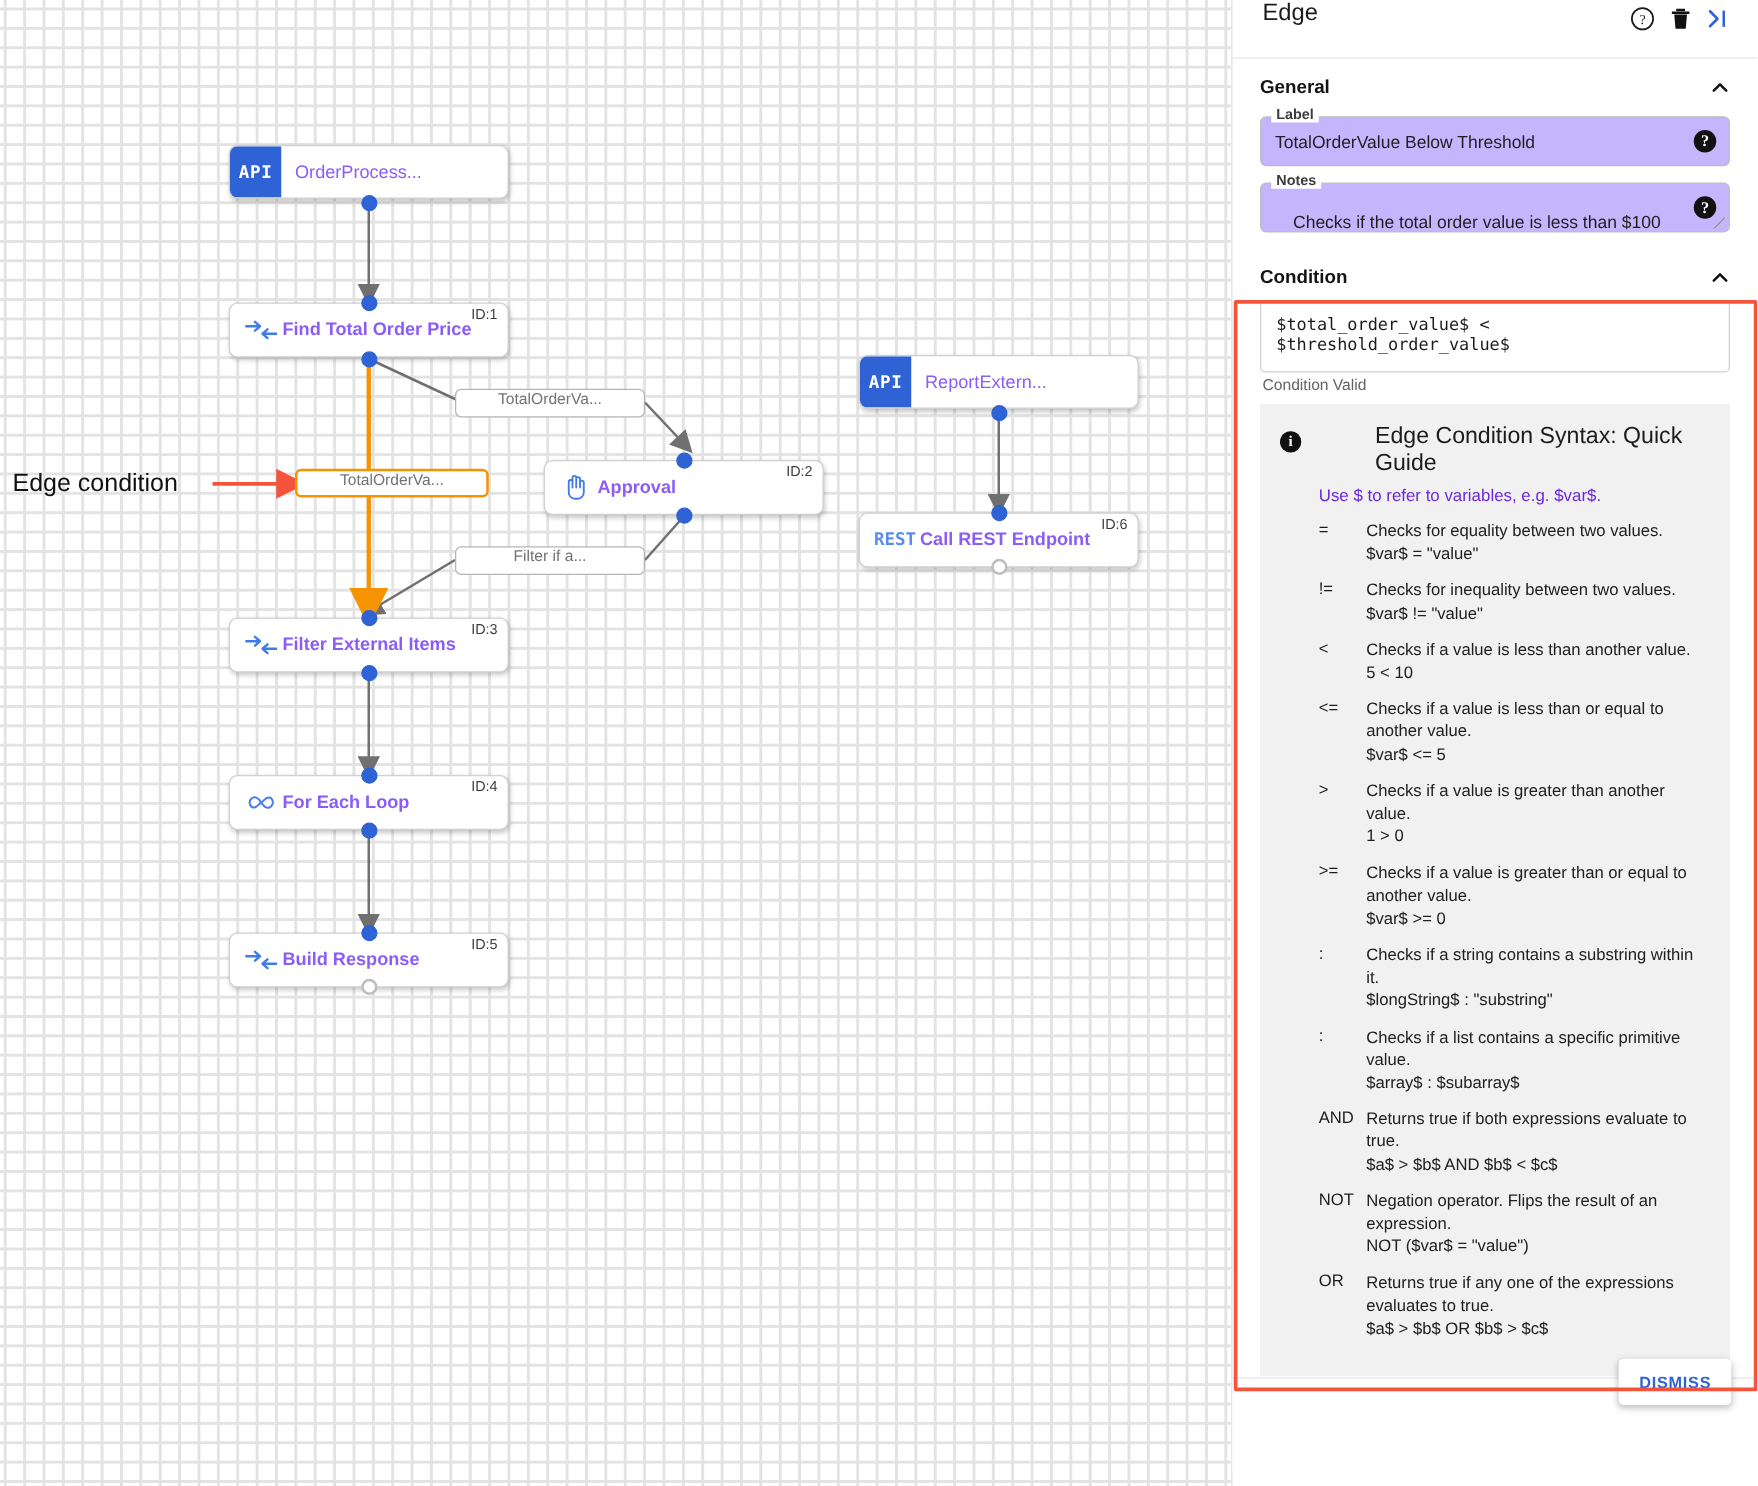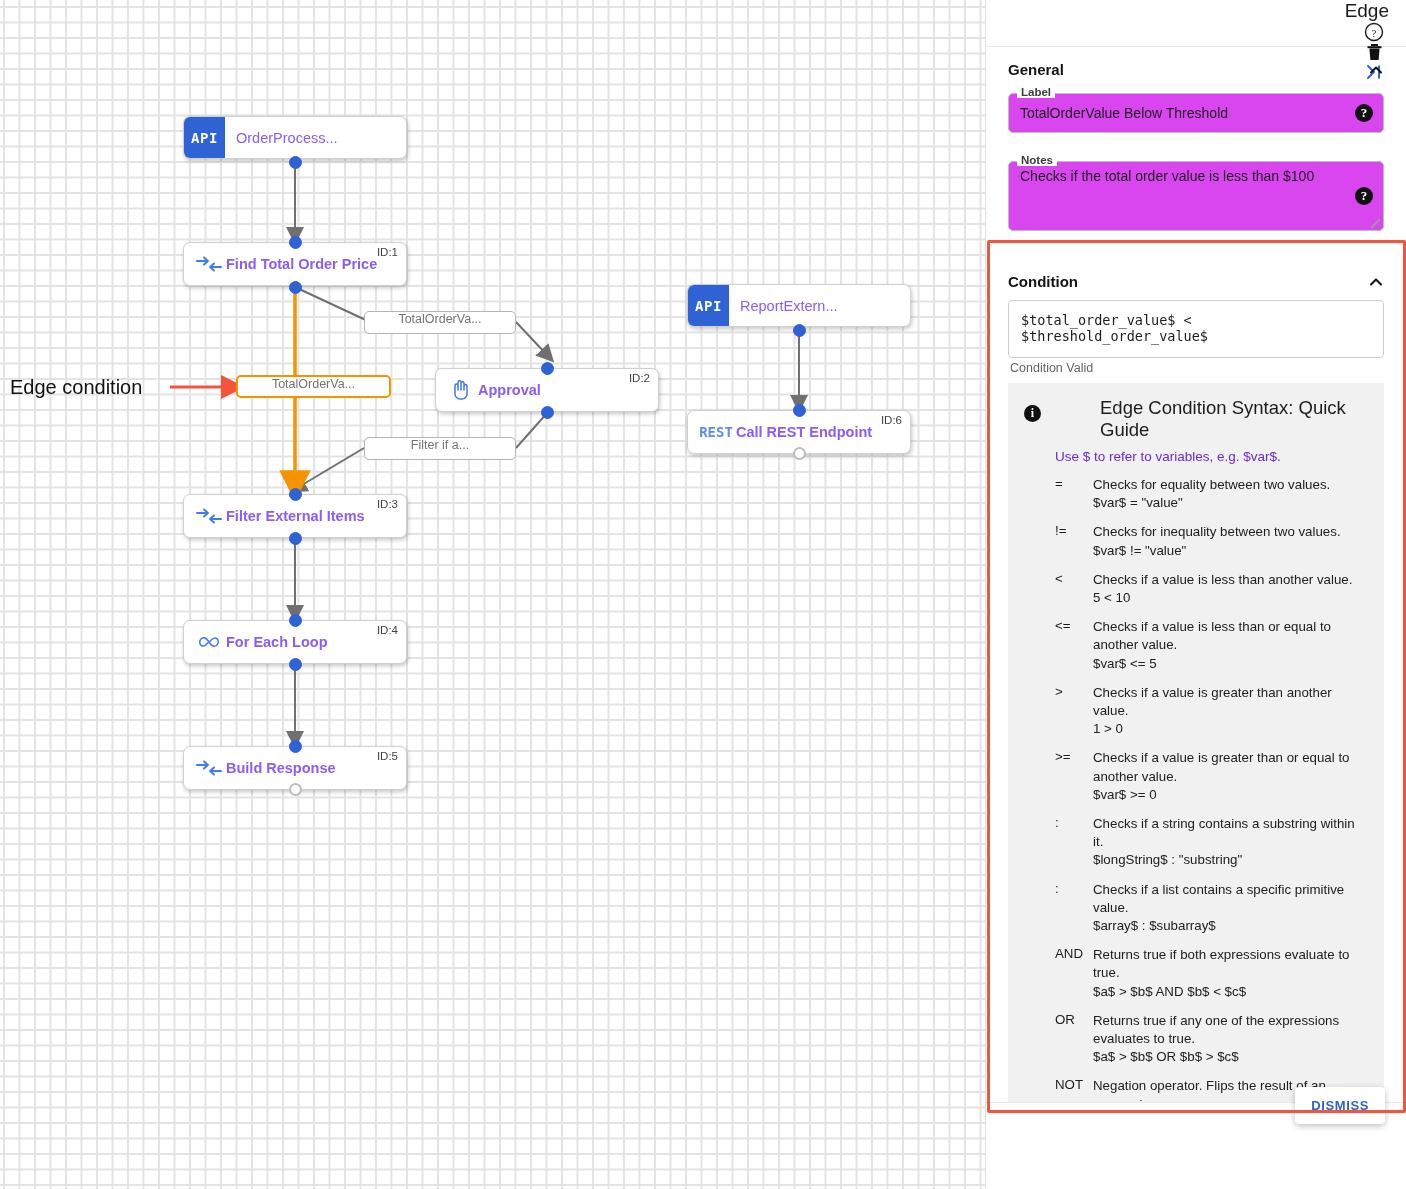--- a/index.html
+++ b/index.html
@@ -103,58 +103,57 @@
   }
 
   
   #panel {
     position: absolute; left: 985px; top: 0;
     width: 421px; height: 1189px;
     background: #ffffff;
     border-left: 1px solid #e0e0e0;
   }
   #panel-header {
-    height: 47px; display:flex; align-items:flex-end;
+    height: 47px; display:flex; align-items:flex-start;
     padding: 0 17px 0 24px;
     border-bottom: 1px solid #e6e6e6;
-    flex-direction: column;
   }
   #panel-title { font-size: 19px; color:#1b1b1b; flex:1; }
   .hicon { width: 30px; height:30px; display:flex; align-items:center; justify-content:center; cursor:pointer; }
 
   .section { padding: 0 12px; }
   .section-head {
     display:flex; align-items:center;
     padding: 14px 10px 10px 10px;
   }
   .section-head .stitle { font-size: 15px; font-weight: bold; color:#141414; flex:1; }
   .chev { width:16px; height:16px; }
 
   .field {
     position: relative;
-    margin: 5px 10px 28px 10px;
+    margin: 5px 10px 13px 10px;
     border: 1px solid #bdbdbd;
     border-radius: 5px;
     padding: 11px 40px 11px 11px;
     font-size: 14px; color: #1e1e1e;
-    background: #d946ef;
+    background: #c4b5fd;
   }
   .field .flegend {
     position:absolute; top:-8px; left:8px;
     background:#fff; padding:0 4px;
     font-size:11.5px; color:#3c3c3c; font-weight:bold;
   }
   .field .fhelp {
     position:absolute; right:10px; top:50%; transform:translateY(-50%);
     width:18px; height:18px; border-radius:50%;
     background:#111; color:#fff; font-size:13px; font-weight:bold;
     display:flex; align-items:center; justify-content:center;
     font-family:"Liberation Serif", serif;
   }
-  .field.notes { height: 70px; padding-top:6px; }
+  .field.notes { height: 40px; padding-top:22px;text-align:center; }
   .field.notes .fhelp { top: 50%; }
   .resize-grip{
     position:absolute; right:3px; bottom:2px; width:9px; height:9px;
     background:
       linear-gradient(135deg, transparent 0 44%, #9a9a9a 44% 56%, transparent 56% 100%);
   }
 
   #cond-highlight {
     position:absolute; left:1px; top:240px;
     width: 419px; height: 873px;
@@ -474,33 +473,33 @@
               </div>
             </div>
             <div class="op-row">
               <div class="op-key">AND</div>
               <div class="op-body">
                 <div>Returns true if both expressions evaluate to true.</div>
                 <div class="op-ex">$a$ &gt; $b$ AND $b$ &lt; $c$</div>
               </div>
             </div>
             <div class="op-row">
+              <div class="op-key">NOT</div>
+              <div class="op-body">
+                <div>Negation operator. Flips the result of an expression.</div>
+                <div class="op-ex">NOT ($var$ = "value")</div>
+              </div>
+            </div>
+            <div class="op-row">
               <div class="op-key">OR</div>
               <div class="op-body">
                 <div>Returns true if any one of the expressions evaluates to true.</div>
                 <div class="op-ex">$a$ &gt; $b$ OR $b$ &gt; $c$</div>
               </div>
             </div>
-            <div class="op-row">
-              <div class="op-key">NOT</div>
-              <div class="op-body">
-                <div>Negation operator. Flips the result of an expression.</div>
-                <div class="op-ex">NOT ($var$ = "value")</div>
-              </div>
-            </div>
           </div>
       </div>
     </div>
 
     <div id="cond-highlight"></div>
 
     <div id="panel-footer">
       <button id="dismiss">DISMISS</button>
     </div>
 

